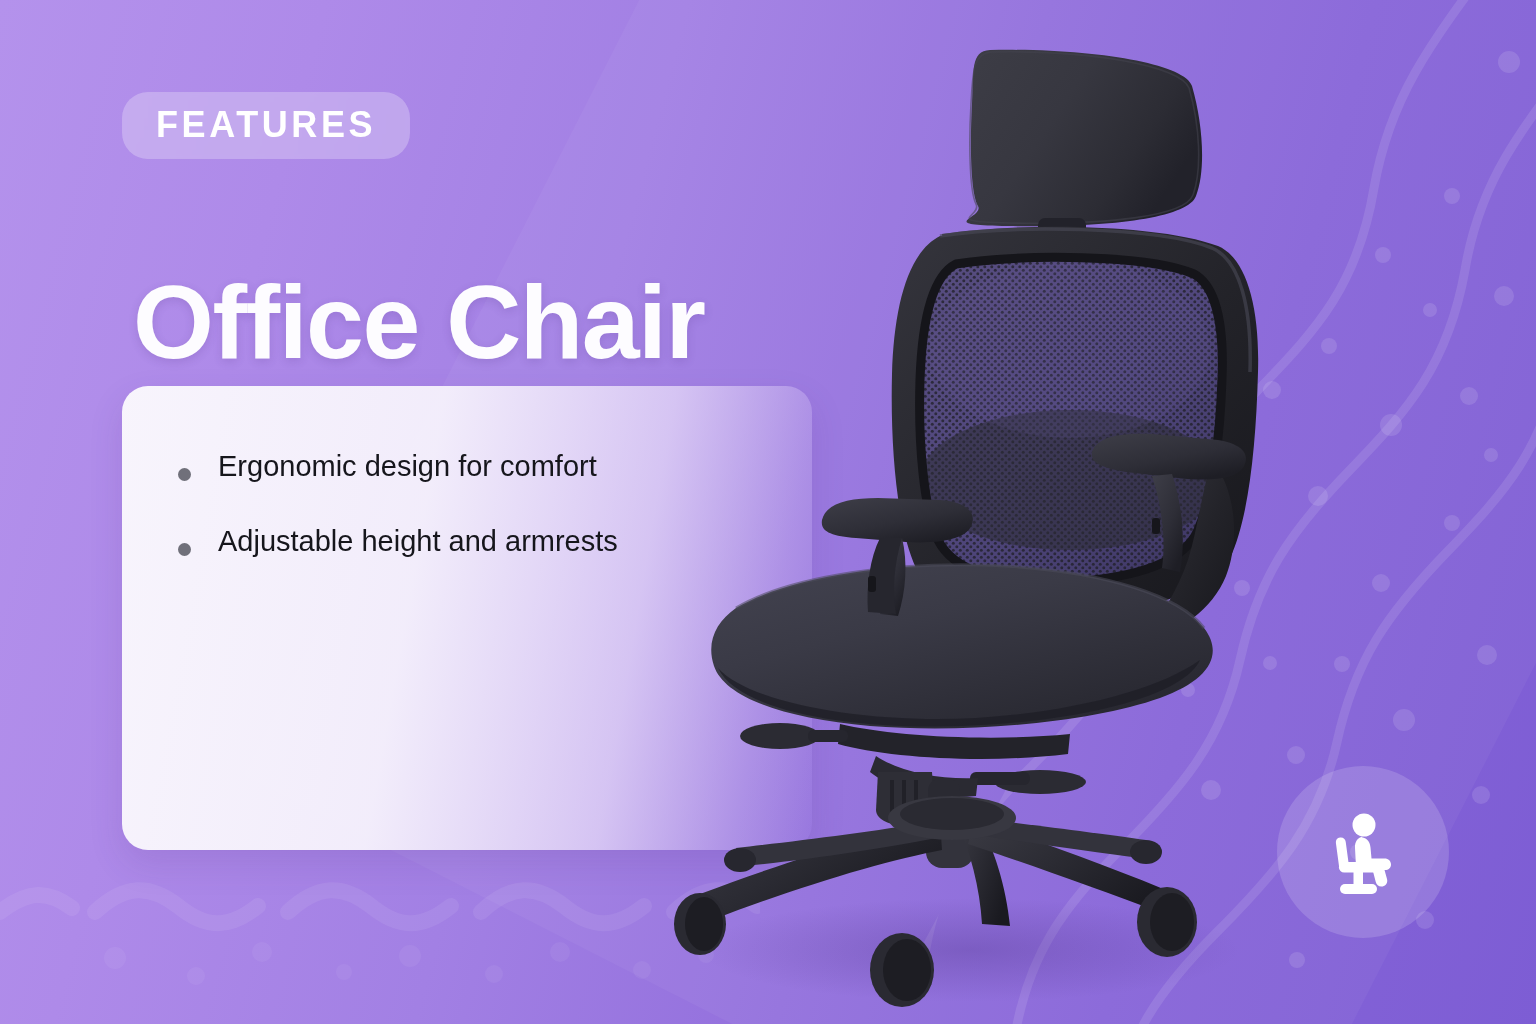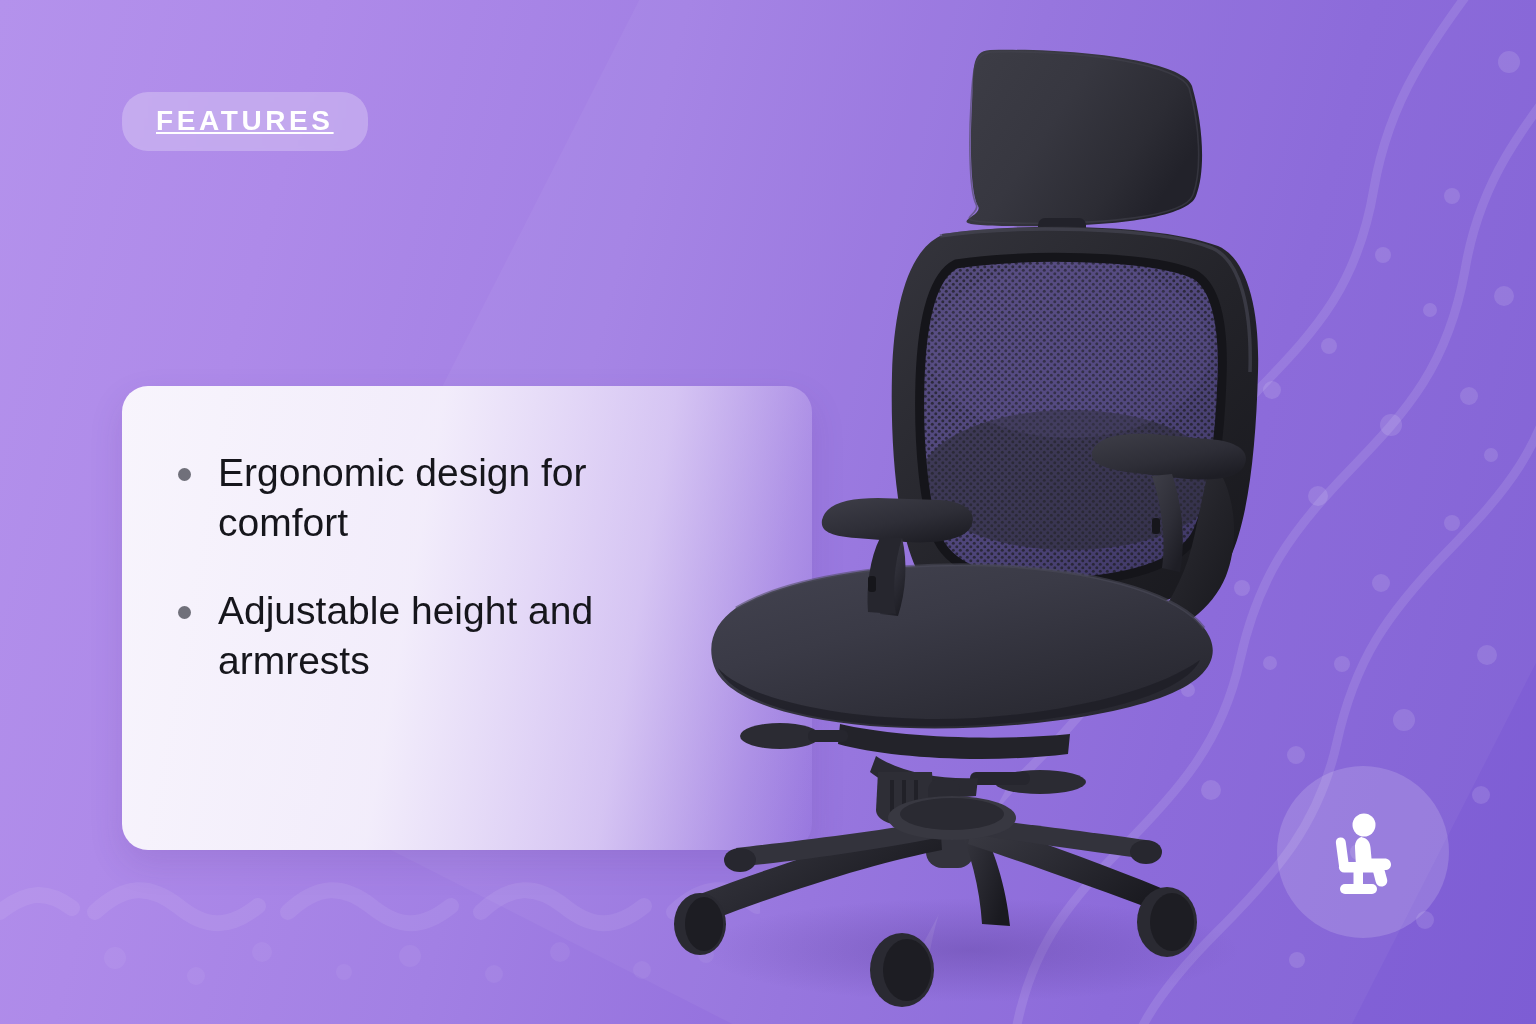--- a/index.html
+++ b/index.html
@@ -51,26 +51,25 @@
 
   
   .badge {
     position: absolute;
     left: 122px;
     top: 92px;
     padding: 15px 34px 16px 34px;
     border-radius: 26px;
     background: rgba(255,255,255,0.26);
     color: #ffffff;
-    font-size: 28px;
+    font-size: 36px;
     font-weight: bold;
     letter-spacing: 3.6px;
     line-height: 1;
     backdrop-filter: blur(2px);
-    text-decoration: underline;
   }
 
   
   .title {
     position: absolute;
     left: 133px;
     top: 196px;
     color: #fdfcff;
     font-size: 104px;
     font-weight: bold;
@@ -101,21 +100,21 @@
   .feature-list {
     list-style: none;
     margin: 0;
     padding: 0;
   }
   .feature-item {
     position: relative;
     padding-left: 44px;
     margin-bottom: 38px;
     color: #16161c;
-    font-size: 39px;
+    font-size: 29px;
     line-height: 1.28;
     font-weight: normal;
     max-width: 420px;
   }
   .feature-item:last-child { margin-bottom: 15px; }
   .feature-bullet {
     position: absolute;
     left: 4px;
     top: 20px;
     width: 13px;
@@ -217,20 +216,21 @@
       <circle cx="410" cy="956" r="11"></circle>
       <circle cx="494" cy="974" r="9"></circle>
       <circle cx="560" cy="952" r="10"></circle>
       <circle cx="642" cy="970" r="9"></circle>
       <circle cx="706" cy="955" r="8"></circle>
     </g>
   </svg>
 
   <div class="badge">FEATURES</div>
 
+  <h1 class="title">Office Chair</h1>
 
   <div class="card">
     <ul class="feature-list">
       <li class="feature-item">
         <span class="feature-bullet"></span>
         <span>Ergonomic design for comfort</span>
       </li>
       <li class="feature-item">
         <span class="feature-bullet"></span>
         <span>Adjustable height and armrests</span>

